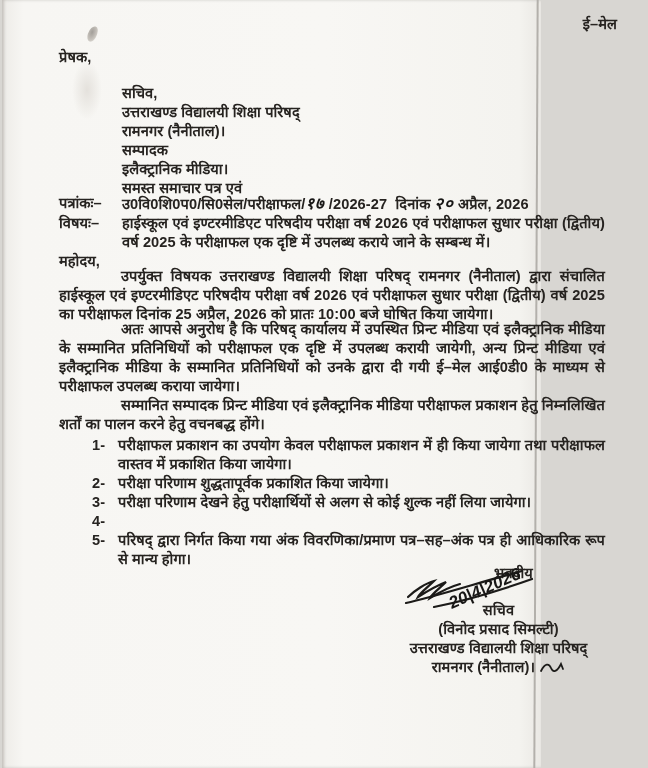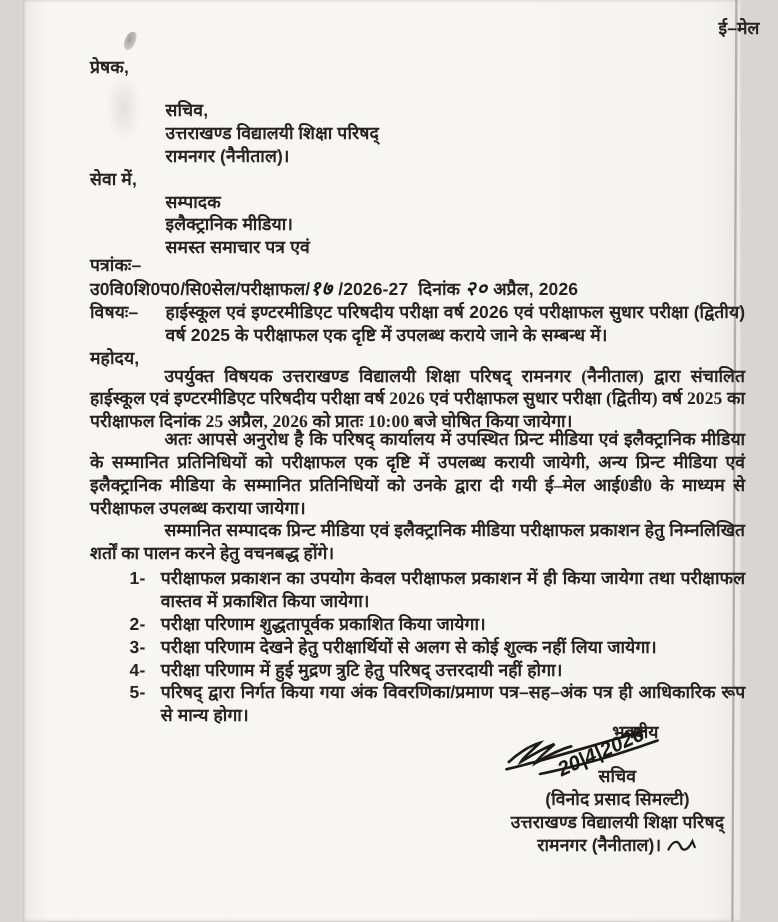--- a/index.html
+++ b/index.html
@@ -2,21 +2,21 @@
 <html><head>
 <meta charset="utf-8">
 <style>
   html,body{margin:0;padding:0;}
   body{
     width:648px;height:768px;position:relative;overflow:hidden;
     background:#d8d6d2;
     font-family:"Liberation Sans","DejaVu Sans",sans-serif;
   }
   .paper{
-    position:absolute;left:18px;top:0;width:599px;height:768px;
+    position:absolute;left:2px;top:0;width:539px;height:768px;
     background:linear-gradient(90deg,#edebe7 0%,#f7f6f3 4%,#f8f7f4 60%,#f4f3ef 96%,#eae8e4 100%);
     box-shadow:inset 2px 0 3px rgba(120,115,108,.35);
   }
   .edge-right-line{position:absolute;top:0;right:4px;width:2px;height:768px;background:#b3b0ab;transform:rotate(.25deg);}
   .mark-topleft{position:absolute;left:86px;top:26px;width:9px;height:16px;border-radius:60% 40% 55% 45%;
     background:radial-gradient(ellipse at 40% 40%,#8d8882 0%,#bdb8b1 60%,transparent 100%);transform:rotate(18deg);opacity:.8;}
   .smudge{position:absolute;left:70px;top:60px;width:30px;height:60px;border-radius:50%;
     background:radial-gradient(ellipse,#e4e1dc 0%,transparent 70%);}
 
   .doc{position:absolute;left:57px;top:0;width:546px;color:#262320;
@@ -25,27 +25,27 @@
   .email-label{position:absolute;top:15px;right:-12px;font-weight:700;}
 
   .blk-label{margin:0;}
   .addr{margin-left:63px;}
   .h-preshak{margin-top:48px;}
   .addr-from{margin-top:17px;}
 
   .row{display:flex;margin-top:0;}
   .row .lbl{width:63px;flex-shrink:0;}
   .row .val{flex:1;}
-  .ref-row{margin-top:-4px;white-space:nowrap;flex-direction:column;}
+  .ref-row{margin-top:-4px;white-space:nowrap;}
   .subject .val{text-align:justify;}
 
   .handwrite{font-style:italic;font-size:16.5px;color:#181716;letter-spacing:1px;margin-top:28px;}
 
   .salutation{margin-top:0;}
-  .para{margin:0;text-indent:62px;text-align:justify;font-family:Liberation Serif, serif;}
+  .para{margin:0;text-indent:62px;text-align:justify;}
   .p1,.p2{margin-top:-4px;}
 
   .terms{margin-top:2px;}
   .term{display:flex;}
   .term .num{width:26px;margin-left:33px;flex-shrink:0;}
   .term .txt{flex:1;text-align:justify;}
 
   .closing{margin-top:-5px;margin-left:333px;width:213px;text-align:center;}
   .valediction{margin-left:30px;}
   .sig-zone{position:relative;height:18px;}
@@ -66,21 +66,20 @@
 
     <div class="email-label">ई–मेल</div>
 
     <div class="blk-label h-preshak">प्रेषक,</div>
     <div class="addr addr-from">
       <div>सचिव,</div>
       <div>उत्तराखण्ड विद्यालयी शिक्षा परिषद्</div>
       <div>रामनगर (नैनीताल)।</div>
     </div>
 
-    <div class="blk-label">सेवा में,</div>
     <div class="addr">
       <div>सम्पादक</div>
       <div>इलैक्ट्रानिक मीडिया।</div>
       <div>समस्त समाचार पत्र एवं</div>
     </div>
 
     <div class="row ref-row">
       <span class="lbl">पत्रांकः–</span>
       <span class="val"><span>उ0वि0शि0प0/सि0सेल/परीक्षाफल/</span><span class="handwrite">१७</span>&nbsp;<span>/2026-27</span>&nbsp;&nbsp;<span>दिनांक</span>&nbsp;<span class="handwrite">२०</span>&nbsp;<span>अप्रैल, 2026</span></span>
     </div>
@@ -104,21 +103,20 @@
       <div class="term">
         <span class="num">2-</span>
         <span class="txt">परीक्षा परिणाम शुद्धतापूर्वक प्रकाशित किया जायेगा।</span>
       </div>
       <div class="term">
         <span class="num">3-</span>
         <span class="txt">परीक्षा परिणाम देखने हेतु परीक्षार्थियों से अलग से कोई शुल्क नहीं लिया जायेगा।</span>
       </div>
       <div class="term">
         <span class="num">4-</span>
-        <span class="txt">परीक्षा परिणाम में हुई मुद्रण त्रुटि हेतु परिषद् उत्तरदायी नहीं होगा।</span>
       </div>
       <div class="term">
         <span class="num">5-</span>
         <span class="txt">परिषद् द्वारा निर्गत किया गया अंक विवरणिका/प्रमाण पत्र–सह–अंक पत्र ही आधिकारिक रूप से मान्य होगा।</span>
       </div>
     </div>
 
     <div class="closing">
       <div class="valediction">भवदीय</div>
       <div class="sig-zone">

